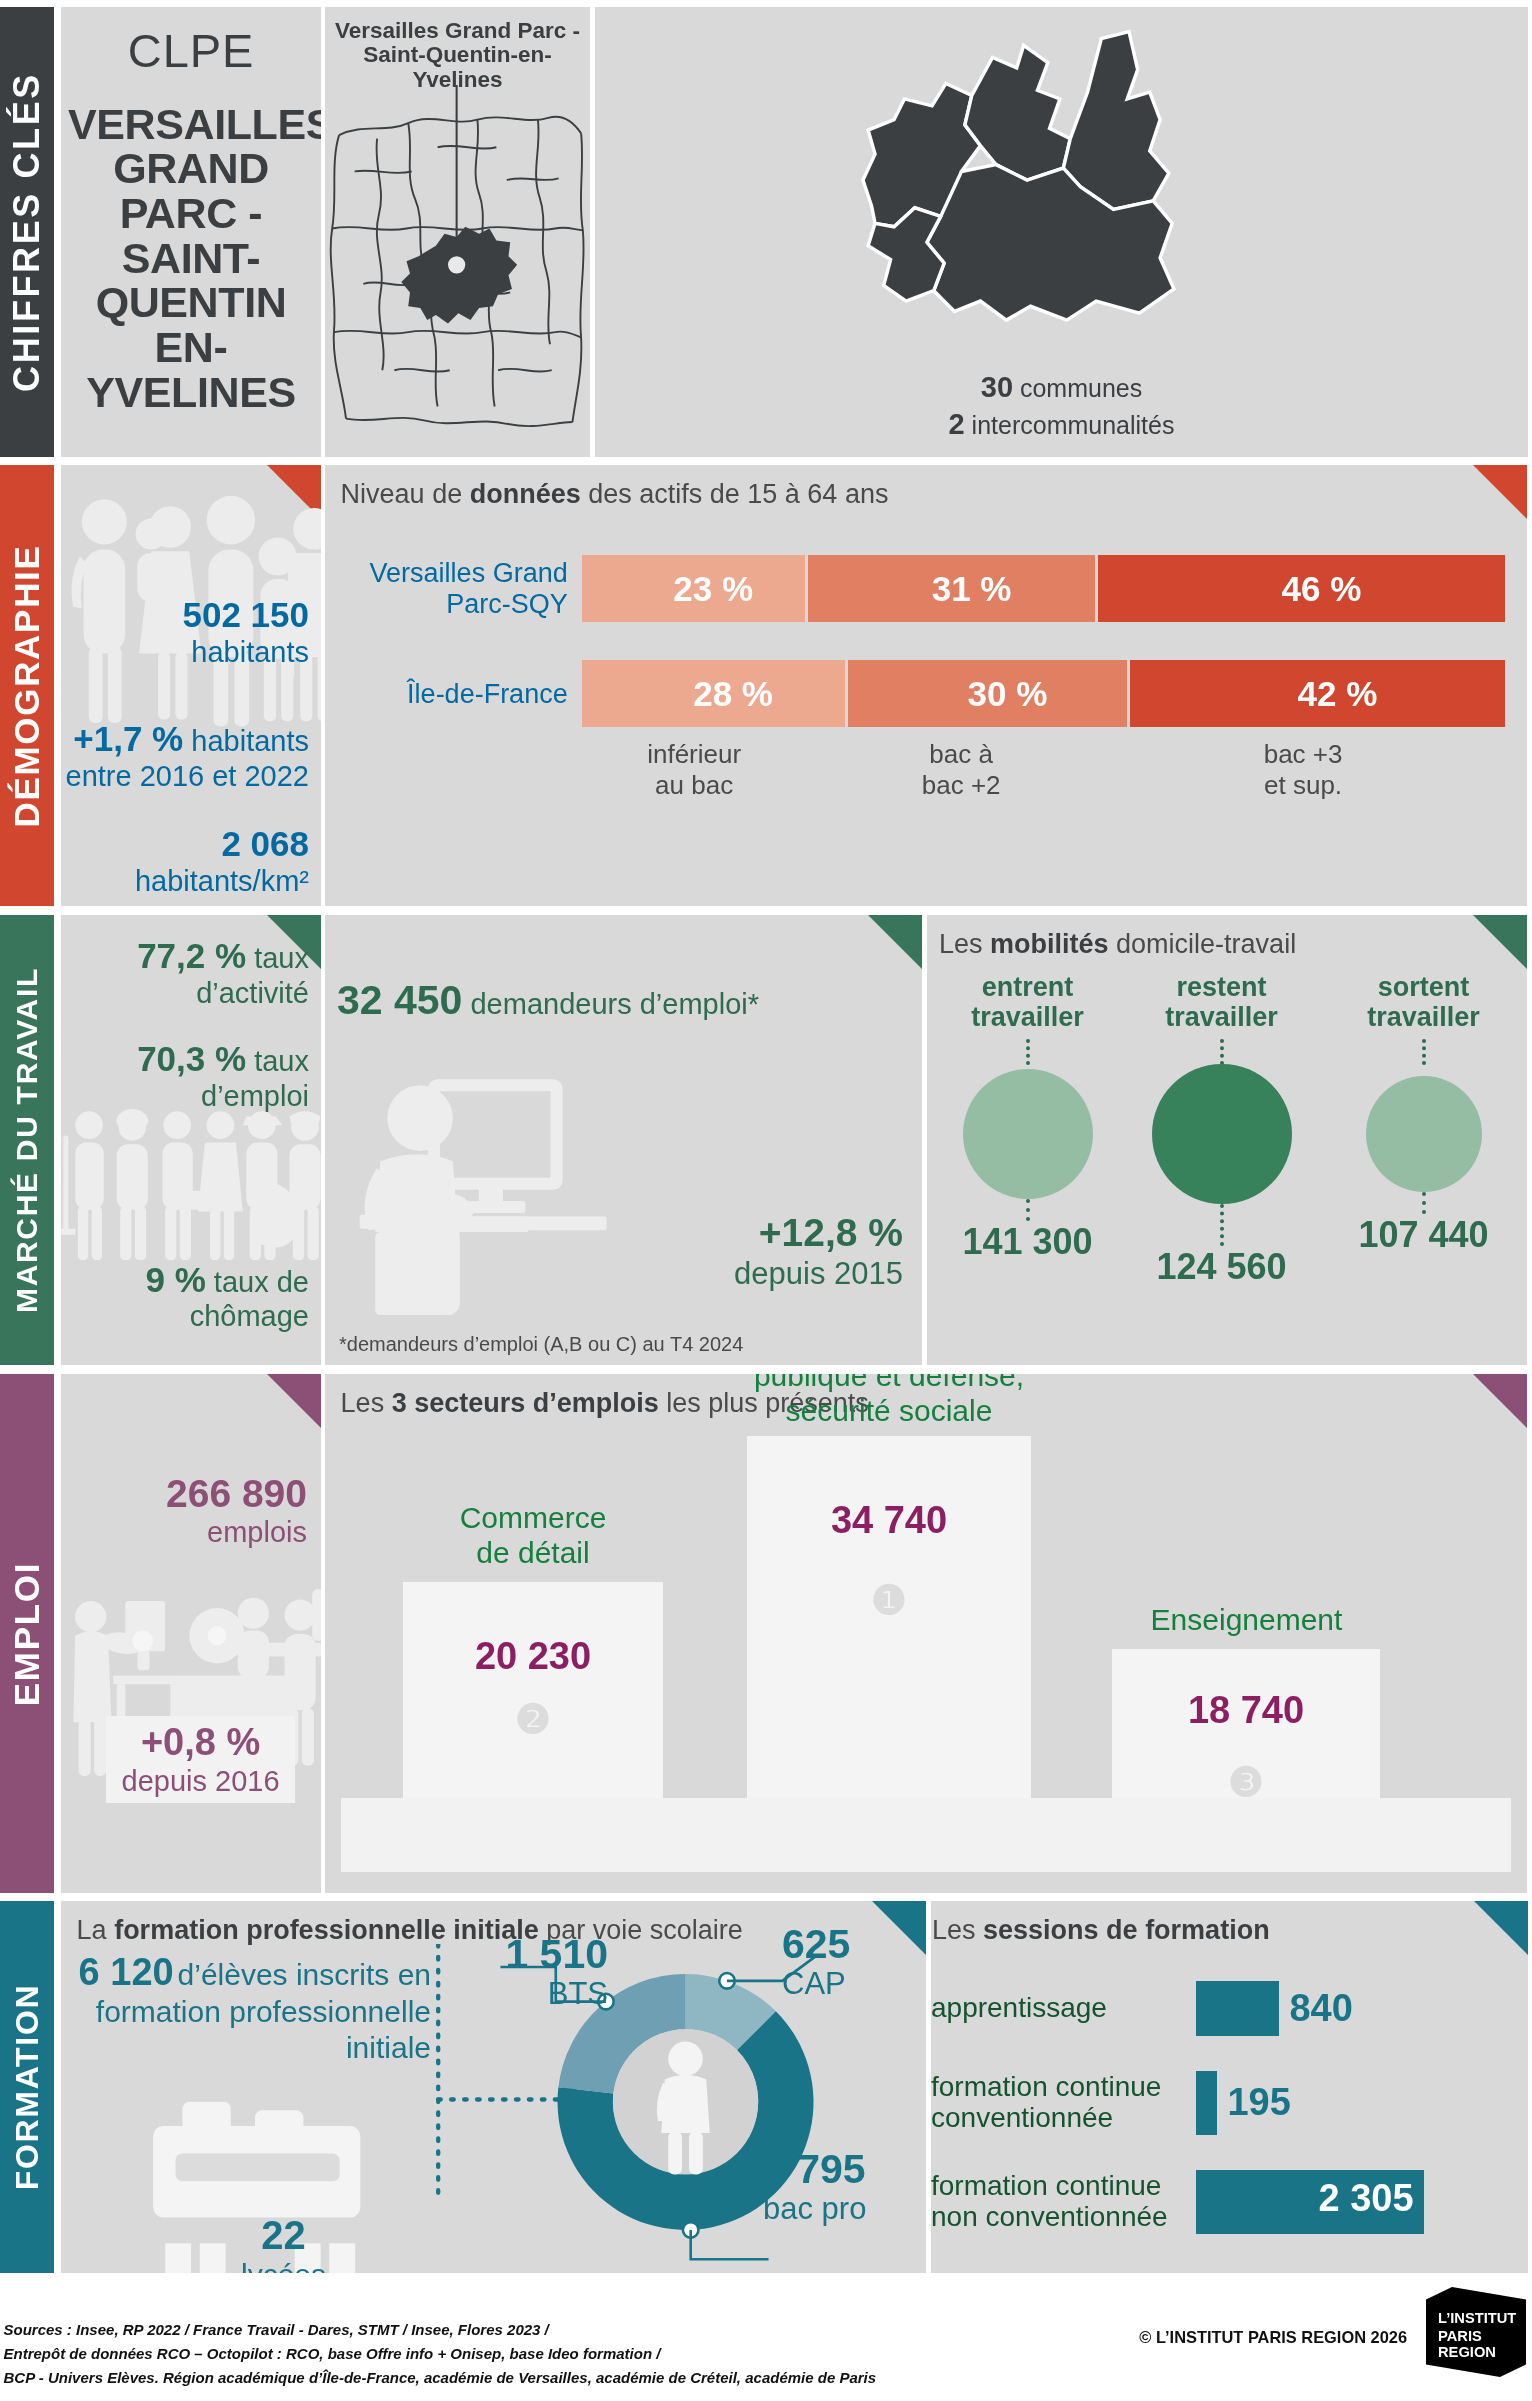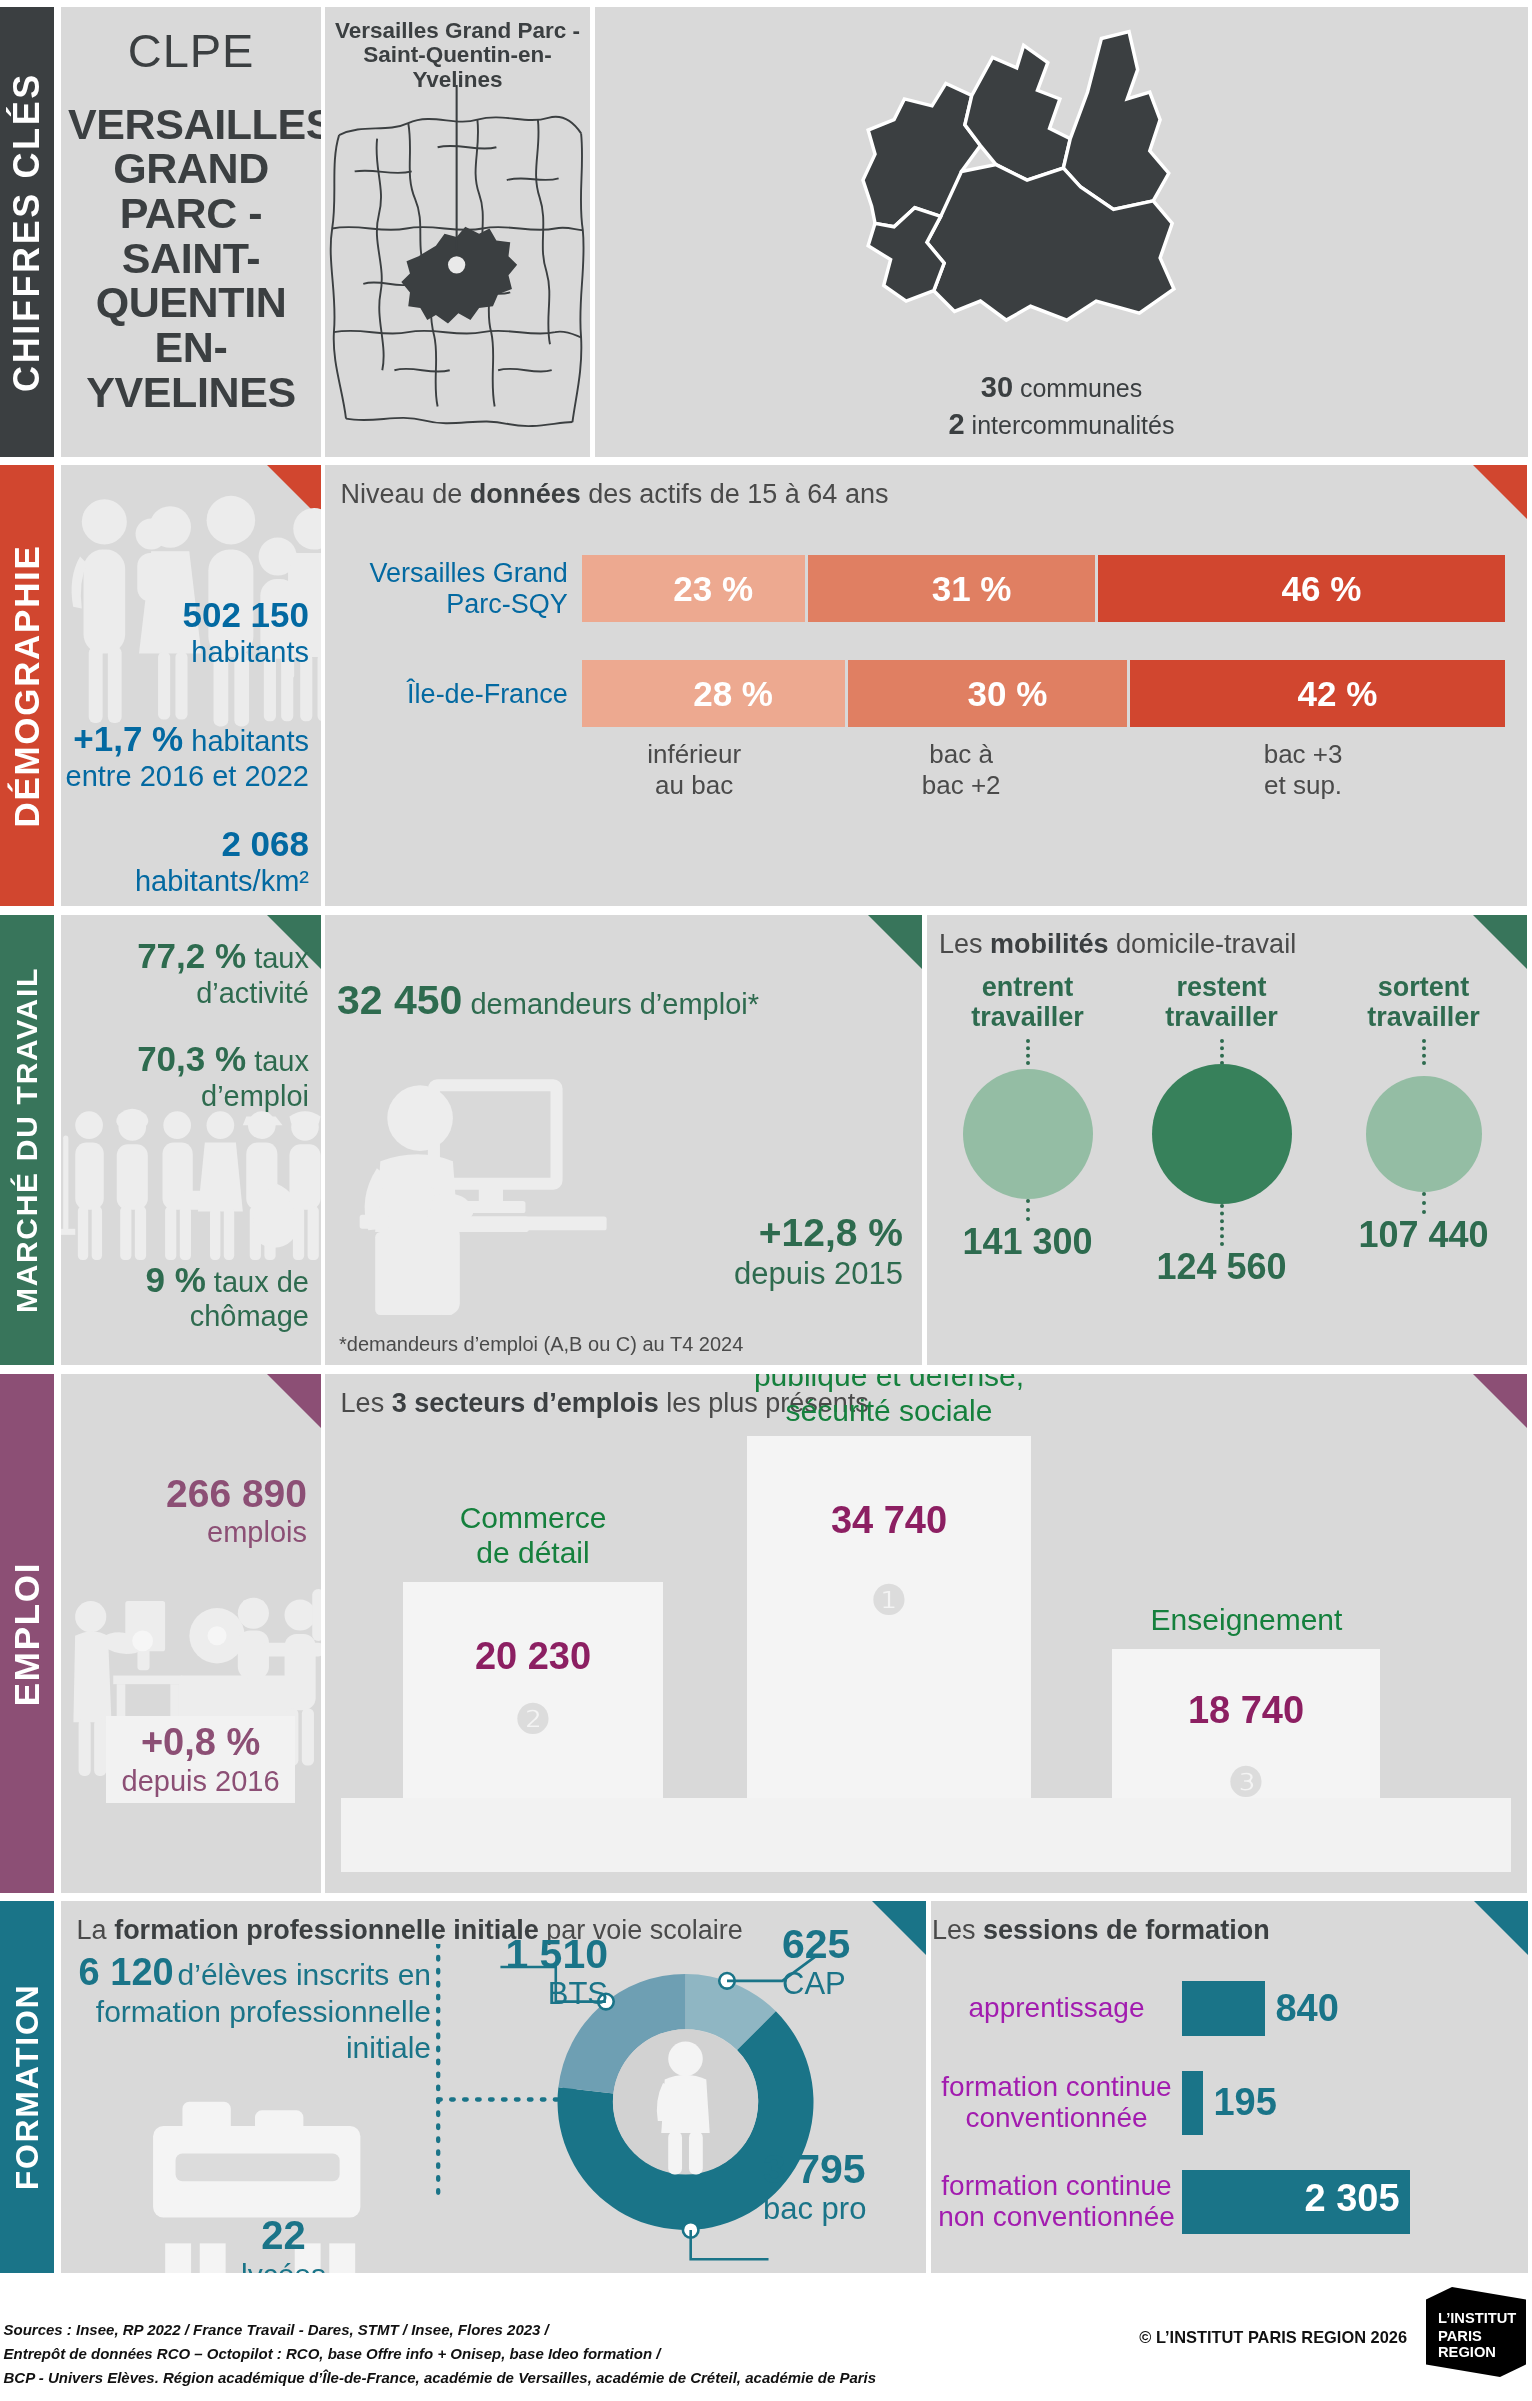--- a/index.html
+++ b/index.html
@@ -88,21 +88,21 @@
   .pod-name{position:absolute;width:100%;text-align:center;color:#15803d;font-size:30px;line-height:1.16;}
   .pod-val{position:absolute;width:100%;text-align:center;color:#8c1f62;font-weight:bold;font-size:38px;}
   .pod-rank{position:absolute;width:100%;text-align:center;color:#dcdcdc;font-weight:bold;font-size:40px;}
 
   
   #form-rail{left:0;top:1901px;width:54px;height:372px;}
   #form-a{left:61px;top:1901px;width:865px;height:372px;}
   #form-b{left:931px;top:1901px;width:597px;height:372px;}
   .t-form{color:#1a7488;}
   .sess-row{display:flex;align-items:center;margin-top:12px;}
-  .sess-lab{width:251px;text-align:center;font-size:28px;color:#a21caf;line-height:1.1;}
+  .sess-lab{width:251px;text-align:left;padding-right:14px;font-size:28px;color:#14532d;line-height:1.1;}
   .sess-bar{background:#1a7488;height:55px;}
   .sess-val{font-weight:bold;font-size:38px;color:#1a7488;margin-left:10.4px;}
 
   
   .sources{position:absolute;left:3.5px;bottom:10.4px;font-size:15px;font-style:italic;font-weight:bold;
            color:#111;line-height:1.62;}
   .credit{position:absolute;right:126px;bottom:54px;font-size:16.4px;font-weight:bold;color:#111;}
   .logo{position:absolute;right:7px;bottom:24px;width:100px;height:90px;background:#000;
         clip-path:polygon(26% 0,100% 14%,100% 86%,74% 100%,0 86%,0 14%);}
   .logo span{position:absolute;left:12px;color:#fff;font-weight:bold;}

